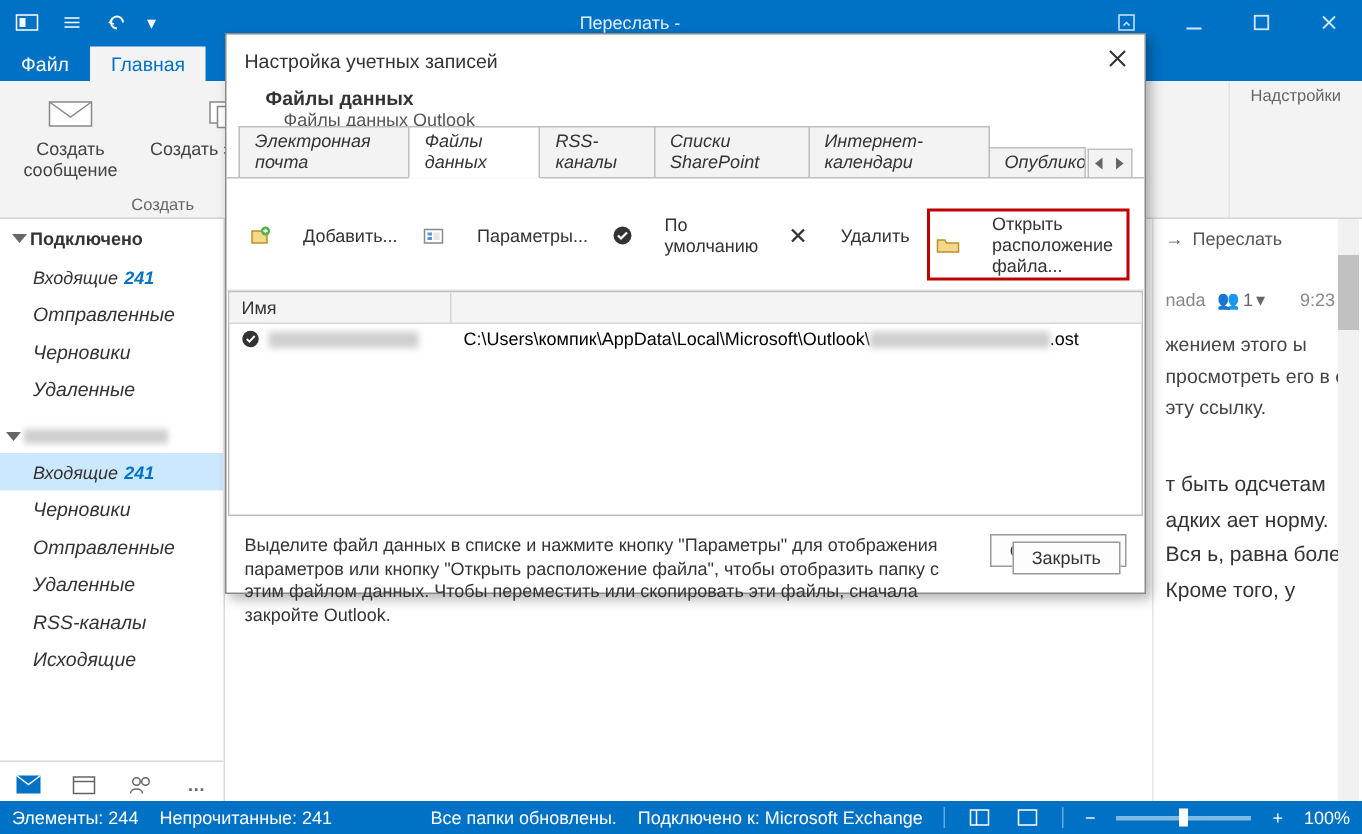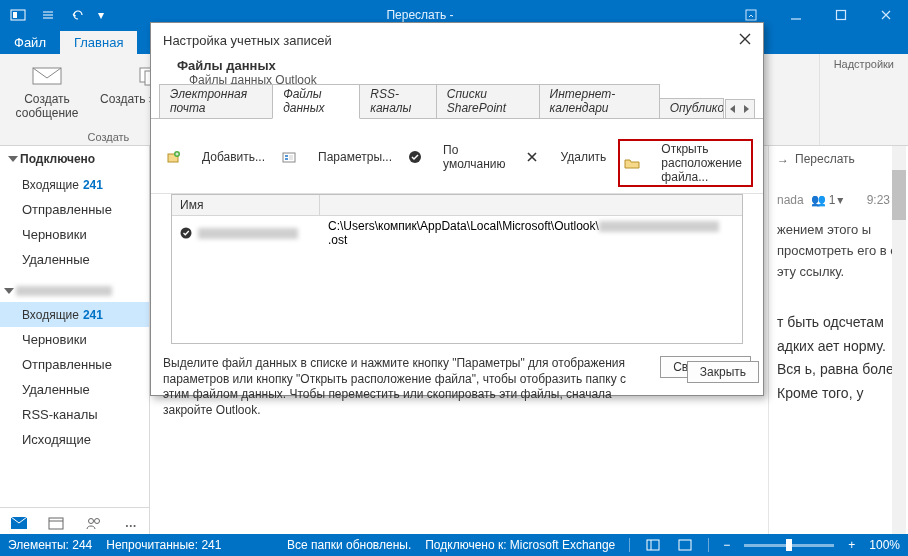--- a/index.html
+++ b/index.html
@@ -30,21 +30,21 @@
   .ribbon-rest { flex: 1; }
   .ribbon-right { display:flex; flex-direction:column; align-items:center; padding:4px 14px 0; }
 
   
   .bodyrow { display: flex; height: 392px; }
   .nav { width: 150px; border-right: 1px solid #d9d9d9; display: flex; flex-direction: column; }
   .nav-inner { flex: 1; overflow: hidden; }
   .nav-head { font-size: 14px; font-weight: 600; padding: 6px 10px; display: flex; align-items: center; gap: 4px; color: #333; }
   .caret { display:inline-block; width:0;height:0;border-top:5px solid transparent;border-bottom:5px solid transparent;border-left:6px solid #666; transform:rotate(90deg);}
   .caret.down{ transform:rotate(90deg);}
-  .nav-item { padding: 5px 10px 5px 22px; font-size: 13px; color: #333; }
+  .nav-item { padding: 5px 10px 5px 22px; font-size: 13px; color: #333; font-style: italic; }
   .nav-item.sel { background: #cce8ff; }
   .nav-item .count { color: #0072c6; font-weight: 600; margin-left: 4px; }
   .nav-sep { height: 8px; }
   .nav-sec { font-size: 13px; font-weight: 600; padding: 6px 10px 6px 6px; display:flex; align-items:center; gap:4px; }
   .nav-sec .blur { display:inline-block; width: 96px; height: 10px; background: #cfcfcf; filter: blur(2px);}
   .nav-bottom { border-top: 1px solid #d9d9d9; padding: 6px 10px; display: flex; gap: 20px; color:#0072c6;}
   .nav-bottom .ic { width:18px;height:18px; display:flex;align-items:center;justify-content:center;}
 
   .mainpane { flex: 1; position: relative; background: #fff; padding: 6px 8px 0; color:#444; overflow:hidden;}
   .reading { width: 140px; border-left:1px solid #e5e5e5; padding:4px 4px 0 8px; color:#444; line-height:1.6; position:relative;}
@@ -74,33 +74,33 @@
   .dlg-tab.active { background:#fff; z-index:1; border-bottom:1px solid #fff; margin-bottom:-1px;}
   .dlg-tab.trunc { max-width:66px; overflow:hidden; white-space:nowrap;}
   .tab-scroll{display:flex;align-items:center;gap:0;margin-left:2px;border:1px solid #bfbfbf;border-bottom:none;}
   .tab-scroll .b{width:14px;height:18px;display:flex;align-items:center;justify-content:center;font-size:10px;color:#555;background:#f3f3f3;}
 
   .dlg-toolbar { display:flex; align-items:center; gap:8px; padding:8px 10px 6px; border-bottom:1px solid #e0e0e0;}
   .tbtn { display:flex; align-items:center; gap:21px; font-size:12px; color:#333; padding:2px 4px;}
   .tbtn .ic{width:16px;height:16px;display:flex;align-items:center;justify-content:center;}
   .tbtn.highlight { border:2px solid #c00000; padding:1px 4px;margin-top:12px;}
 
-  .dlg-list { margin: 0 20px; border:1px solid #bfbfbf; height:150px; }
+  .dlg-list { margin: 0 1px; border:1px solid #bfbfbf; height:150px; }
   .hdr { display:flex; background:#f4f4f4; border-bottom:1px solid #d6d6d6; }
   .hdr > div { padding:3px 8px; font-size:12px; border-right:1px solid #d6d6d6; color:#333;}
   .col1{width:148px;} .col2{flex:1}
   .row { display:flex; align-items:center;}
   .row .col1{display:flex;align-items:center;gap:6px;padding:3px 8px;}
   .row .col2{padding:3px 8px;}
   .blurcell{display:inline-block;height:11px;background:#cfcfcf;filter:blur(2px);}
 
   .dlg-help { display:flex; gap:10px; padding:12px 12px 0; align-items:flex-start;}
   .dlg-help p{ font-size:12px; color:#333; line-height:1.3; flex:1;}
   .btn { border:1px solid #9a9a9a; background:#fdfdfd; padding:3px 12px; font-size:12px; color:#333;}
-  .dlg-foot { position:absolute; bottom:12px; right:4px;text-decoration:underline;}
+  .dlg-foot { position:absolute; bottom:12px; right:16px;text-decoration:underline;}
 
   .chev::before{content:"";display:inline-block;border-top:4px solid transparent;border-bottom:4px solid transparent;border-left:5px solid #666;}
   .chev.l::before{transform:rotate(180deg);}
 
   svg{display:block}
 </style>
 </head>
 <body>
 
 <div class="titlebar">

